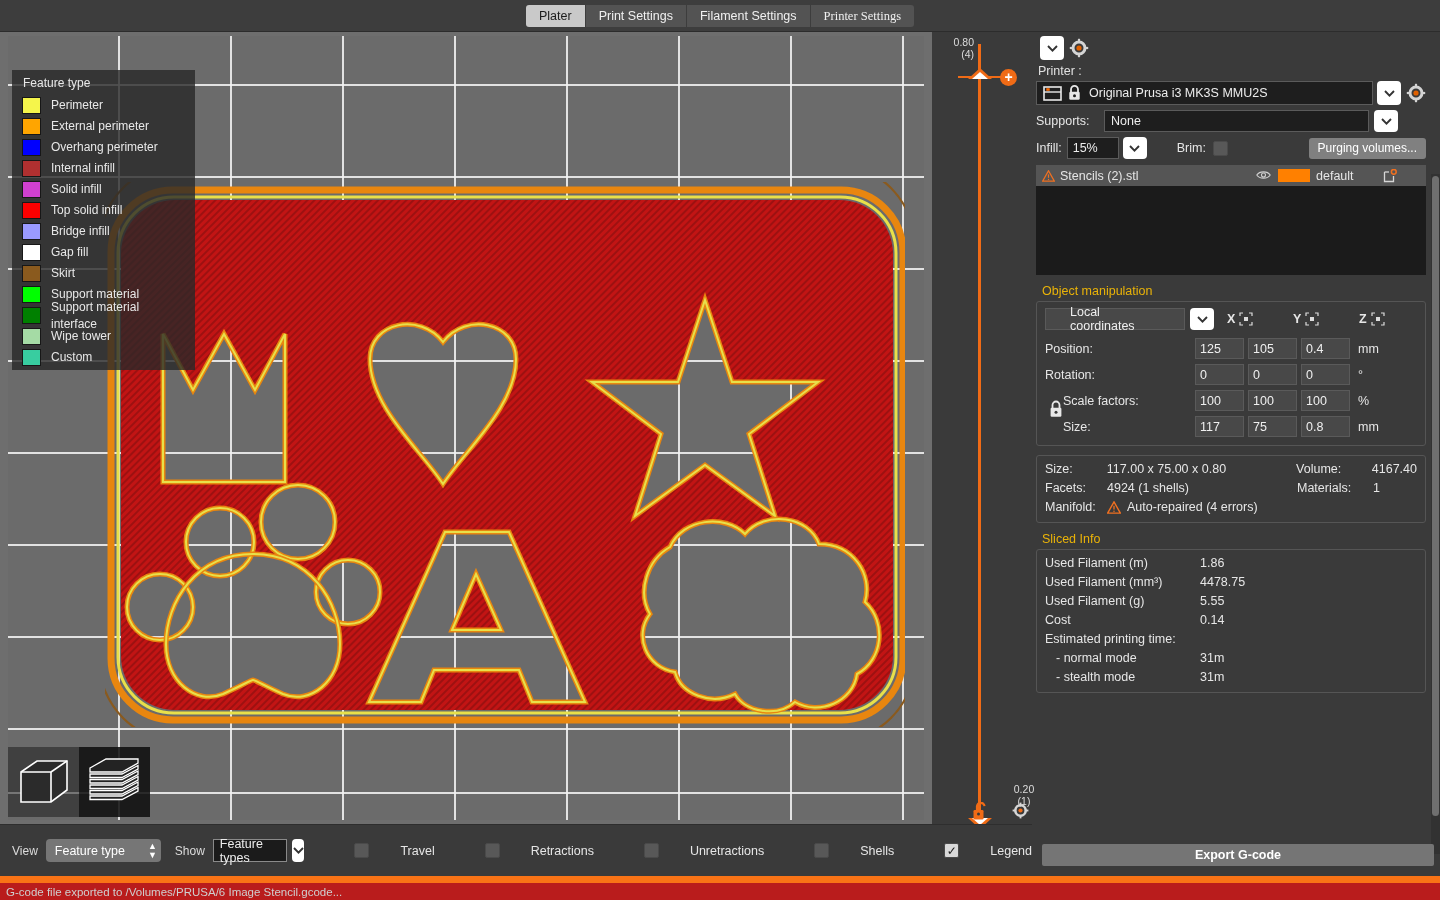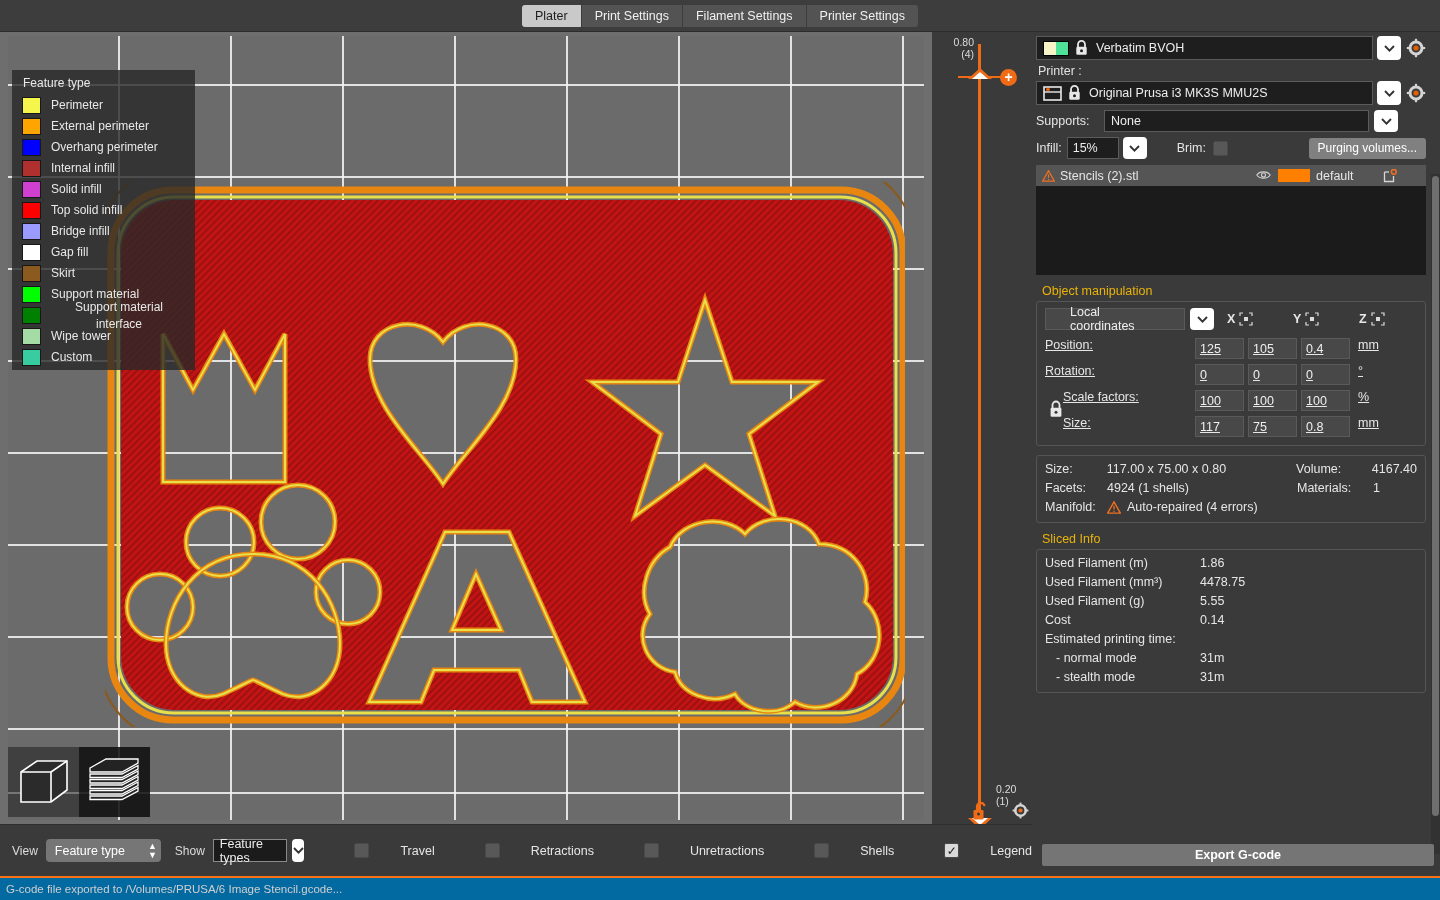--- a/index.html
+++ b/index.html
@@ -17,21 +17,21 @@
     position:absolute; left:0; top:0; width:1440px; height:32px;
     background:#3d3d3d; display:flex; align-items:center; justify-content:center;
     border-bottom:1px solid #2c2c2c;
   }
   .tabs { display:flex; height:22px; border-radius:3px; overflow:hidden; }
   .tab {
     padding:0 13px; height:22px; line-height:22px; font-size:12.5px;
     background:#535353; color:#f0f0f0; border-right:1px solid #3d3d3d;
     cursor:pointer; white-space:nowrap;
   }
-  .tab:last-child { border-right:none; }
+  .tab:last-child { border-right:none;font-family:Liberation Serif, serif; }
   .tab.active { background:#c9c9c9; color:#1d1d1d; }
 
   
   .viewport {
     position:absolute; left:0; top:32px; width:932px; height:792px;
     background:#6e6e6e; overflow:hidden;
   }
   .bed {
     position:absolute; left:8px; top:4px; width:916px; height:784px;
     background:#6b6b6b;
@@ -44,21 +44,21 @@
   .plate-wrap { position:absolute; left:105px; top:150px; width:800px; height:545px; }
   .svgplate { position:absolute; left:0; top:0; }
 
   
   .legend {
     position:absolute; left:12px; top:38px; width:183px; height:300px;
     background:rgba(40,40,40,0.80); padding:6px 8px 6px 10px;
     font-size:12px; color:#e8e8e8;
   }
   .legend-title { font-size:12px; margin:0 0 5px 1px; }
-  .legend-row { display:flex; align-items:center; height:21px;text-align:center; }
+  .legend-row { display:flex; align-items:center; height:21px; }
   .swatch {
     width:19px; height:17px; border:1px solid #171717; margin-right:10px; flex:none;
   }
   .legend-label { font-size:12px; line-height:17px; }
 
   
   .viewmodes {
     position:absolute; left:8px; top:715px; width:142px; height:70px;
     background:rgba(30,30,30,0.55); display:flex; align-items:center;
   }
@@ -78,21 +78,21 @@
     border-left:8px solid transparent;border-right:8px solid transparent;border-bottom:7px solid #fff; }
   .sl-lo-handle {
     position:absolute; left:36px; top:786px; width:0;height:0;
     border-left:12px solid transparent; border-right:12px solid transparent;
     border-top:11px solid #f06b16;
   }
   .sl-lo-handle::after{ content:""; position:absolute; left:-8px; top:-11px;
     border-left:8px solid transparent;border-right:8px solid transparent;border-top:7px solid #fff; }
   .sl-label { position:absolute; font-size:10.5px; color:#dcdcdc; line-height:11.5px; text-align:right; }
   .sl-label.top { left:6px; top:5px; width:36px; }
-  .sl-label.bot { left:64px; top:752px; width:40px; text-align:left; }
+  .sl-label.bot { left:72px; top:752px; width:40px; text-align:center; }
   .sl-plus {
     position:absolute; left:68px; top:37px; width:17px; height:17px; border-radius:50%;
     background:#f06b16; color:#fff; font-size:14px; font-weight:bold; line-height:16px; text-align:center; cursor:pointer;
   }
   .sl-lock { position:absolute; left:40px; top:770px; cursor:pointer; }
   .sl-gear { position:absolute; left:80px; top:770px; cursor:pointer; }
 
   
   .rpanel {
     position:absolute; left:1036px; top:32px; width:404px; height:792px;
@@ -163,21 +163,21 @@
   .grp-box { border:1px solid #555; border-radius:3px; padding:6px 8px 8px 8px; }
 
   .om-top { display:flex; align-items:center; margin-bottom:8px; }
   .coordsel {
     width:140px; height:22px; background:#484848; border:1px solid #5a5a5a;
     font-size:12.5px; color:#efefef; display:flex;align-items:center;padding:0 24px;
   }
   .axis-hdr { display:flex; align-items:center; font-size:12.5px; font-weight:bold; margin-left:13px; width:53px; }
   .axis-hdr .gl { margin-left:4px; }
 
-  .om-row { display:flex; align-items:flex-start; margin-bottom:5px;text-decoration:underline; }
+  .om-row { display:flex; align-items:center; margin-bottom:5px; }
   .om-cap { width:150px; font-size:12.5px; }
   .om-cap.ind { padding-left:18px; }
   .numf {
     width:49px; height:21px; background:#484848; border:1px solid #5a5a5a;
     font-size:12.5px; color:#efefef; display:flex; align-items:center; padding:0 4px; margin-right:4px;
   }
   .om-unit { font-size:12.5px; margin-left:4px; }
   .lockbig { position:absolute; left:12px; top:98px; }
 
   .info-row { display:flex; font-size:12.5px; margin-bottom:5px; align-items:center; }
@@ -212,22 +212,22 @@
     width:118px; height:23px; background:#1b1b1b; border:1px solid #8a8a8a;
     font-size:12.5px; color:#ededed; display:flex;align-items:center;padding:0 6px;
   }
   .showarrow { width:22px;height:23px;background:#fff;border-radius:4px;margin-left:5px;
                display:flex;align-items:center;justify-content:center;cursor:pointer; }
   .cbgroup { display:flex; align-items:center; margin-left:26px; }
   .cbgroup .chk { margin-right:7px; }
   .cbgroup span { font-size:12.5px;margin-left:24px; }
   .statusbar {
     position:absolute; left:0; top:876px; width:1440px; height:24px;
-    background:#0369a1; display:flex; align-items:center; padding-left:6px;
-    border-top:2px solid #f97316;
+    background:#b91c1c; display:flex; align-items:center; padding-left:6px;
+    border-top:7px solid #f97316;
   }
   .statusbar span { font-size:11.5px; color:#cfcfcf; }
 </style>
 </head>
 <body>
 
 <div id="app">
 
   <div class="tabbar">
     <div class="tabs">
@@ -439,32 +439,20 @@
             <line x1="14" y1="8.5" x2="16.4" y2="8.5"></line>
         </g>
       </svg>
     </div>
   </div>
 
   <div class="rpanel">
     <div class="r-inner">
 
       <div class="combo-row">
-        <div class="combo">
-          <span class="fil-swatch">
-            <i style="width:13px;background:#f7f4c8"></i>
-              <i style="width:13px;background:#4fe39a"></i>
-          </span>
-          <svg class="lockico" viewBox="0 0 15 16">
-            <path d="M4,7 L4,4.4 A3.4,3.4 0 0 1 11,4.4 L11,7" fill="none" stroke="#e8e8e8" stroke-width="1.8"></path>
-            <rect x="2.3" y="6.8" width="10.4" height="8" rx="1.2" fill="#e8e8e8"></rect>
-            <circle cx="7.5" cy="10.8" r="1.5" fill="#1e1e1e"></circle>
-          </svg>
-          <span>Verbatim BVOH</span>
-        </div>
         <div class="combo-arrow">
           <svg width="11" height="7" viewBox="0 0 11 7">
               <path d="M1,1 L5.5,5.6 L10,1" fill="none" stroke="#333" stroke-width="1.9"></path>
             </svg>
         </div>
         <svg class="cog" viewBox="0 0 20 20">
           <circle cx="10" cy="10" r="6" fill="none" stroke="#d4d4d4" stroke-width="3"></circle>
           <circle cx="10" cy="10" r="2.6" fill="#e06000"></circle>
           <g stroke="#d4d4d4" stroke-width="2.2">
             <line x1="10" y1="0.8" x2="10" y2="3.6"></line>

